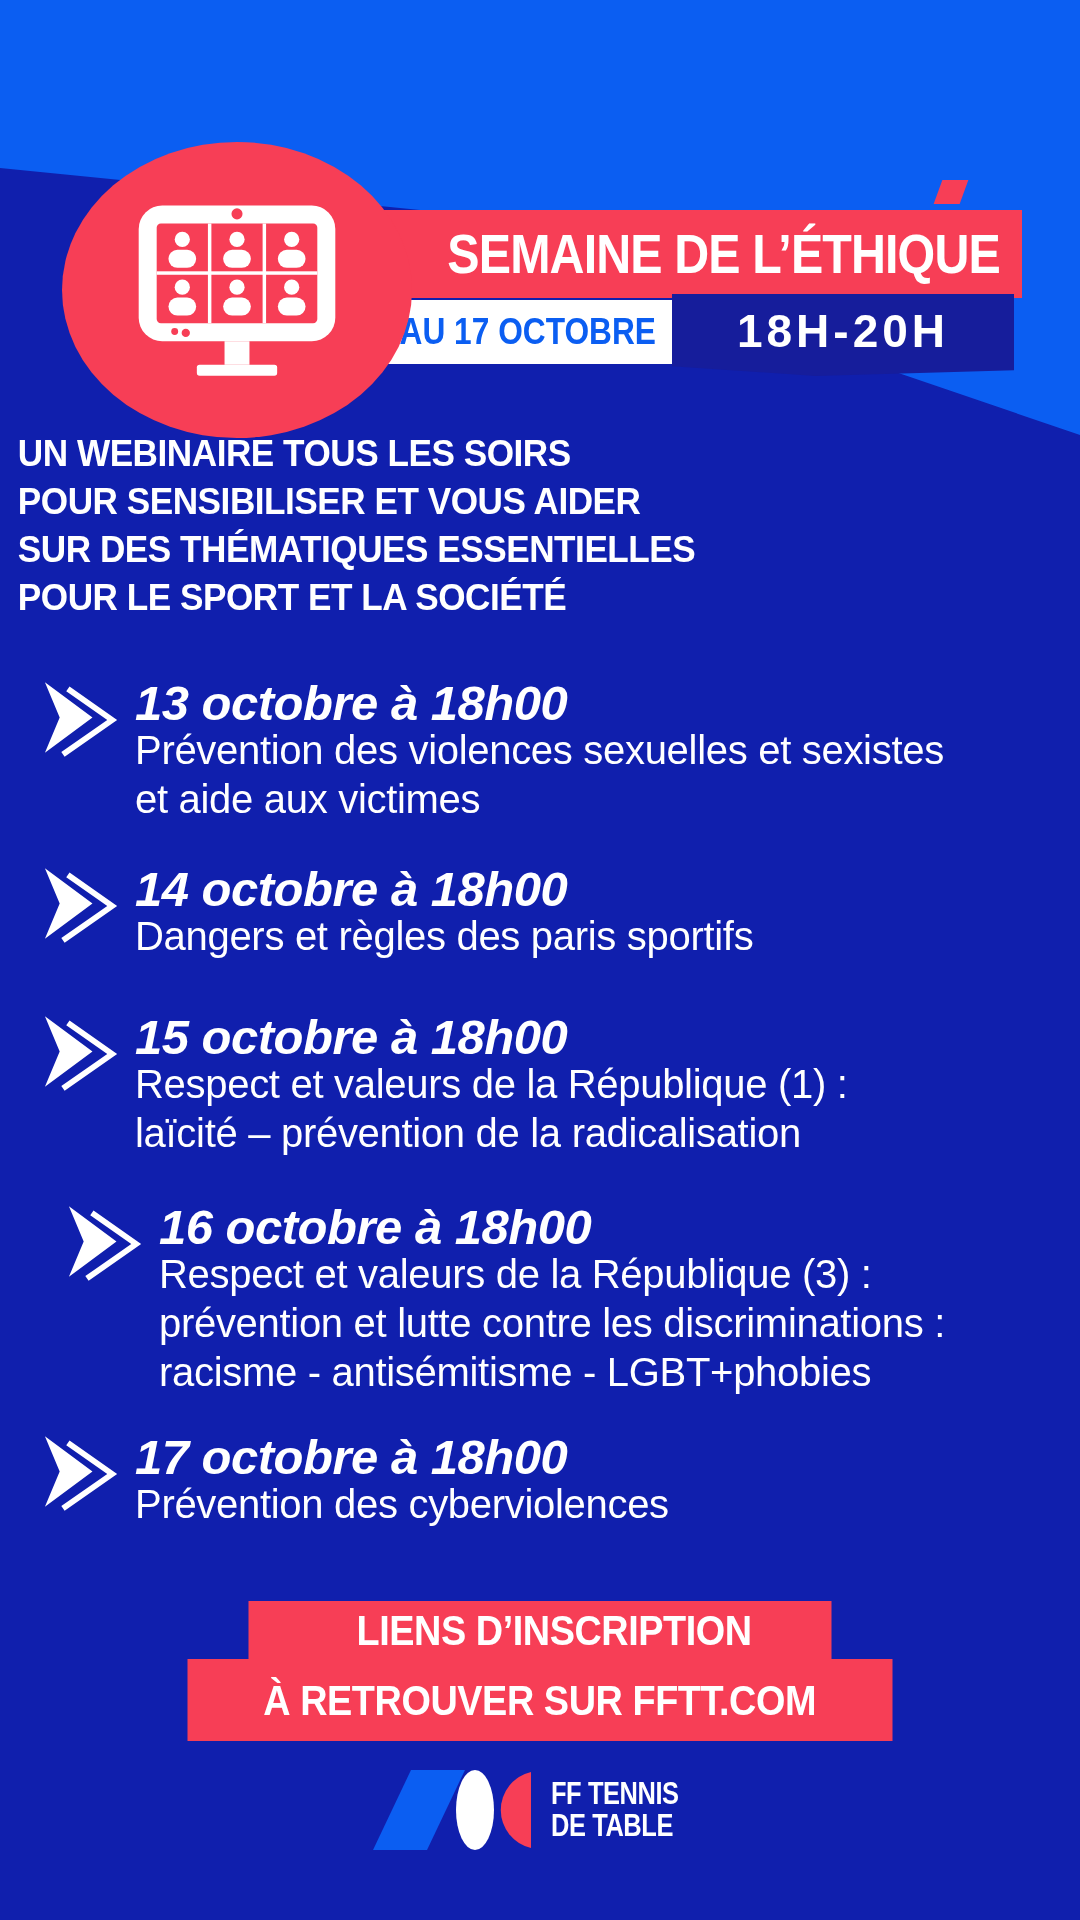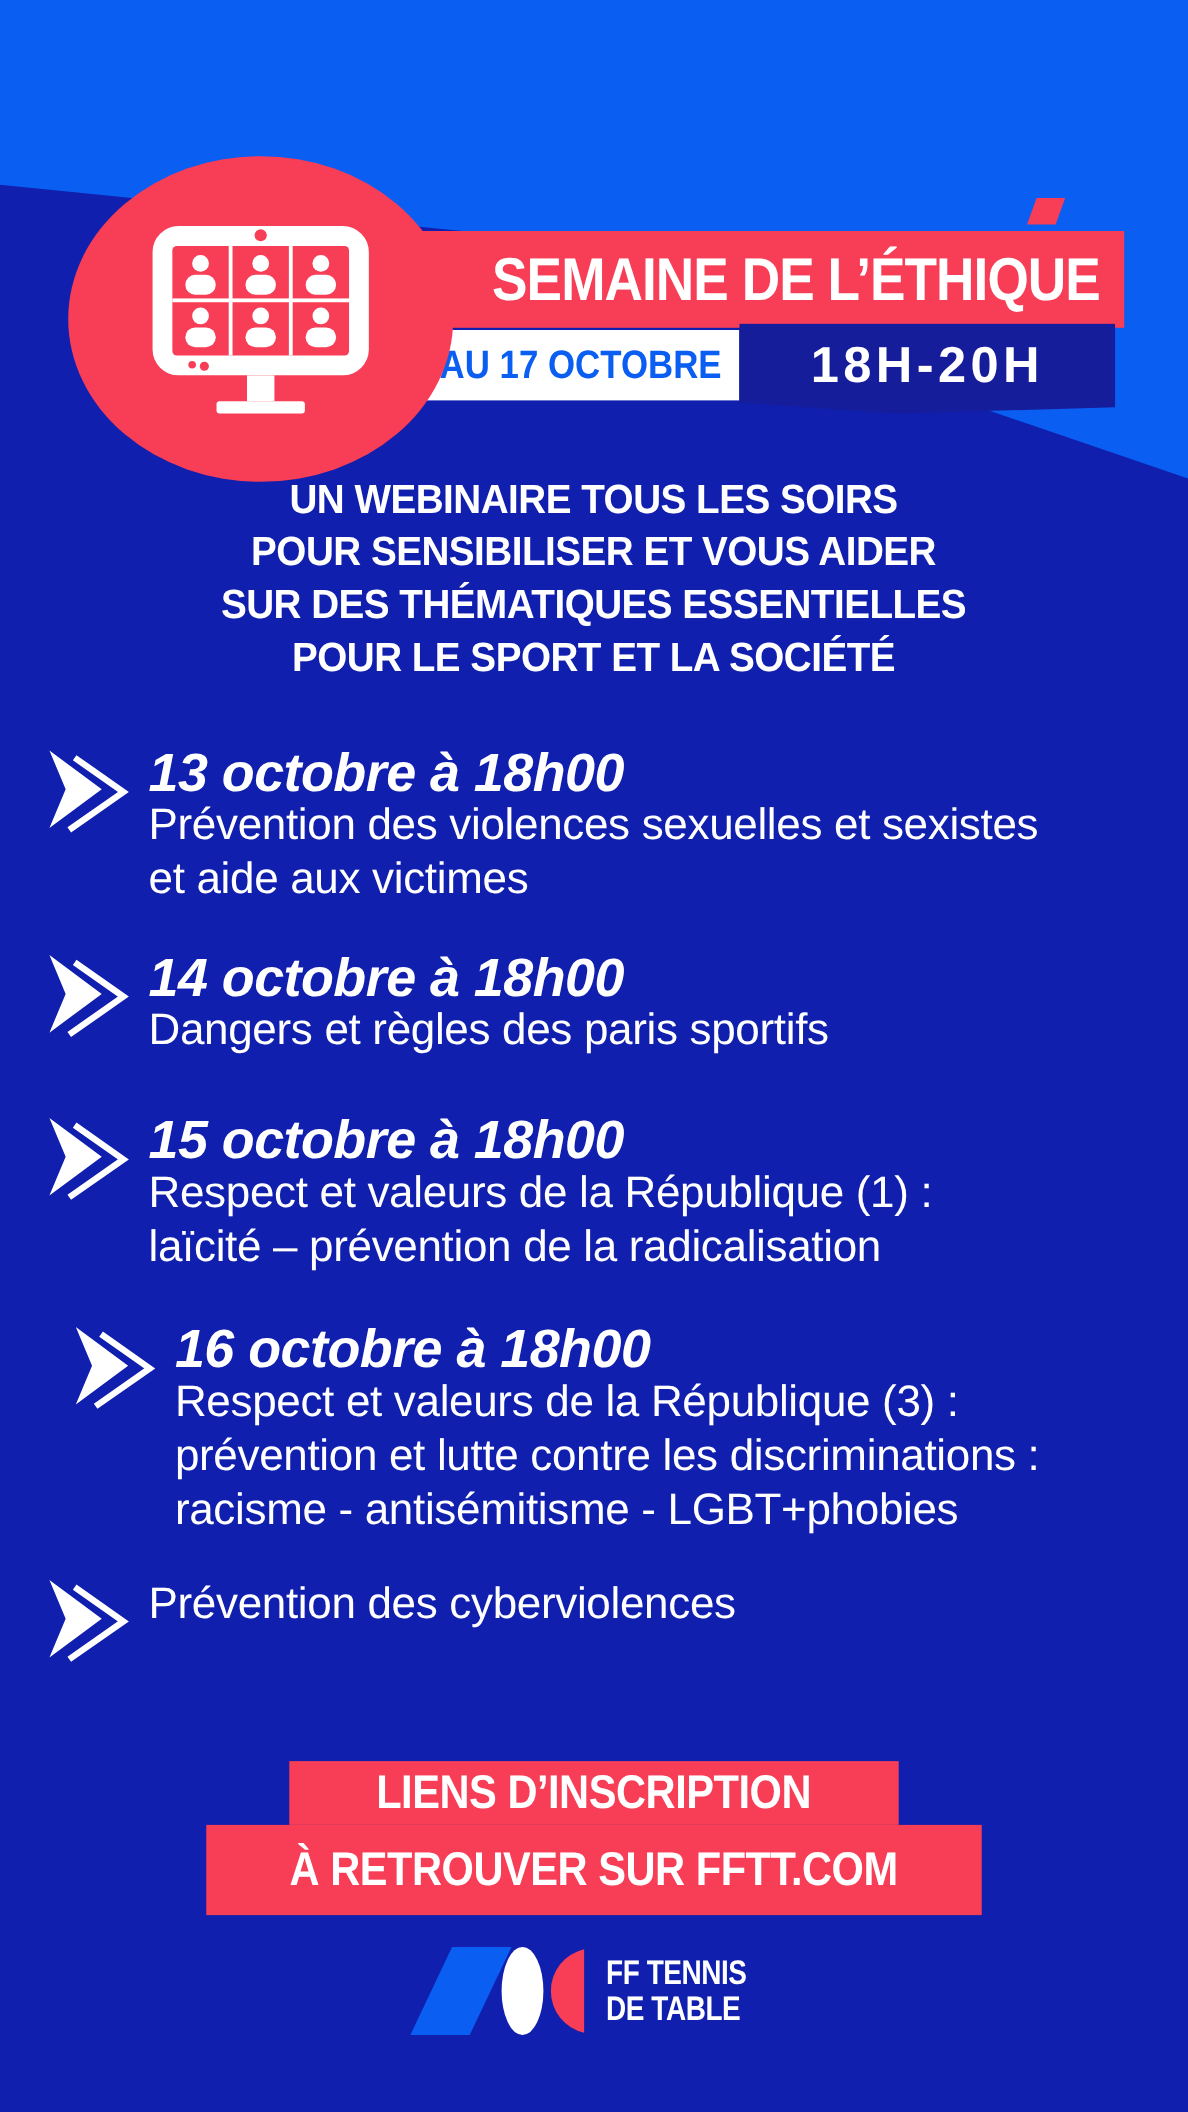--- a/index.html
+++ b/index.html
@@ -52,21 +52,20 @@
     clip-path:polygon(0 0,100% 0,100% 93%,42% 100%,0 88%);
     display:flex;align-items:center;justify-content:center;
   }
   .time-box .time-text{
     color:#ffffff;font-weight:700;font-size:46px;letter-spacing:4px;
     white-space:nowrap;padding-bottom:8px;
   }
   
   .intro{
     position:absolute;left:0;top:430px;width:1080px;z-index:2;
-    text-align:center;
   }
   .intro-text{
     color:#ffffff;font-weight:700;font-size:37px;line-height:48px;
     white-space:pre-line;display:inline-block;
     transform:scaleX(.95);transform-origin:center;letter-spacing:-.5px;
   }
   
   .schedule-item{position:absolute;left:0;width:1080px;z-index:2;}
   .item-1{top:680px;} .item-2{top:866px;} .item-3{top:1014px;}
   .item-4{top:1204px;margin-left:24px;} .item-5{top:1434px;}
@@ -79,21 +78,21 @@
   .item-topic{
     color:#ffffff;font-weight:400;font-size:40px;line-height:49px;
     white-space:pre-line;letter-spacing:-.3px;
   }
   
   .cta-box{
     position:absolute;left:50%;transform:translateX(-50%);
     background:#f73e56;z-index:2;
     display:flex;align-items:center;justify-content:center;
   }
-  .cta-1{top:1601px;width:554px;height:58px;}
+  .cta-1{top:1601px;width:554px;height:58px;padding-left:29px;}
   .cta-2{top:1659px;width:705px;height:82px;}
   .cta-text{
     color:#ffffff;font-weight:700;font-size:43px;white-space:nowrap;
     transform:scaleX(.88);transform-origin:center;letter-spacing:-.5px;
   }
   
   .logo{
     position:absolute;left:0;top:1768px;width:1080px;z-index:2;
     display:flex;align-items:center;justify-content:center;gap:18px;
   }
@@ -204,20 +203,21 @@
 racisme - antisémitisme - LGBT+phobies</div>
   </div>
 </div>
 
 <div class="schedule-item item-5">
   <svg class="chevron" viewBox="0 0 100 100" aria-hidden="true">
     <path d="M34 12 L88 50 L28 92" fill="none" stroke="#ffffff" stroke-width="7"></path>
     <path d="M6 4 L64 47 L6 90 L24 47 Z" fill="#ffffff"></path>
   </svg>
   <div class="item-text">
+    <div class="item-date">17 octobre à 18h00</div>
     <div class="item-topic">Prévention des cyberviolences</div>
   </div>
 </div>
 
 <div class="cta-box cta-1">
   <span class="cta-text">LIENS D’INSCRIPTION</span>
 </div>
 <div class="cta-box cta-2">
   <span class="cta-text">À RETROUVER SUR FFTT.COM</span>
 </div>

